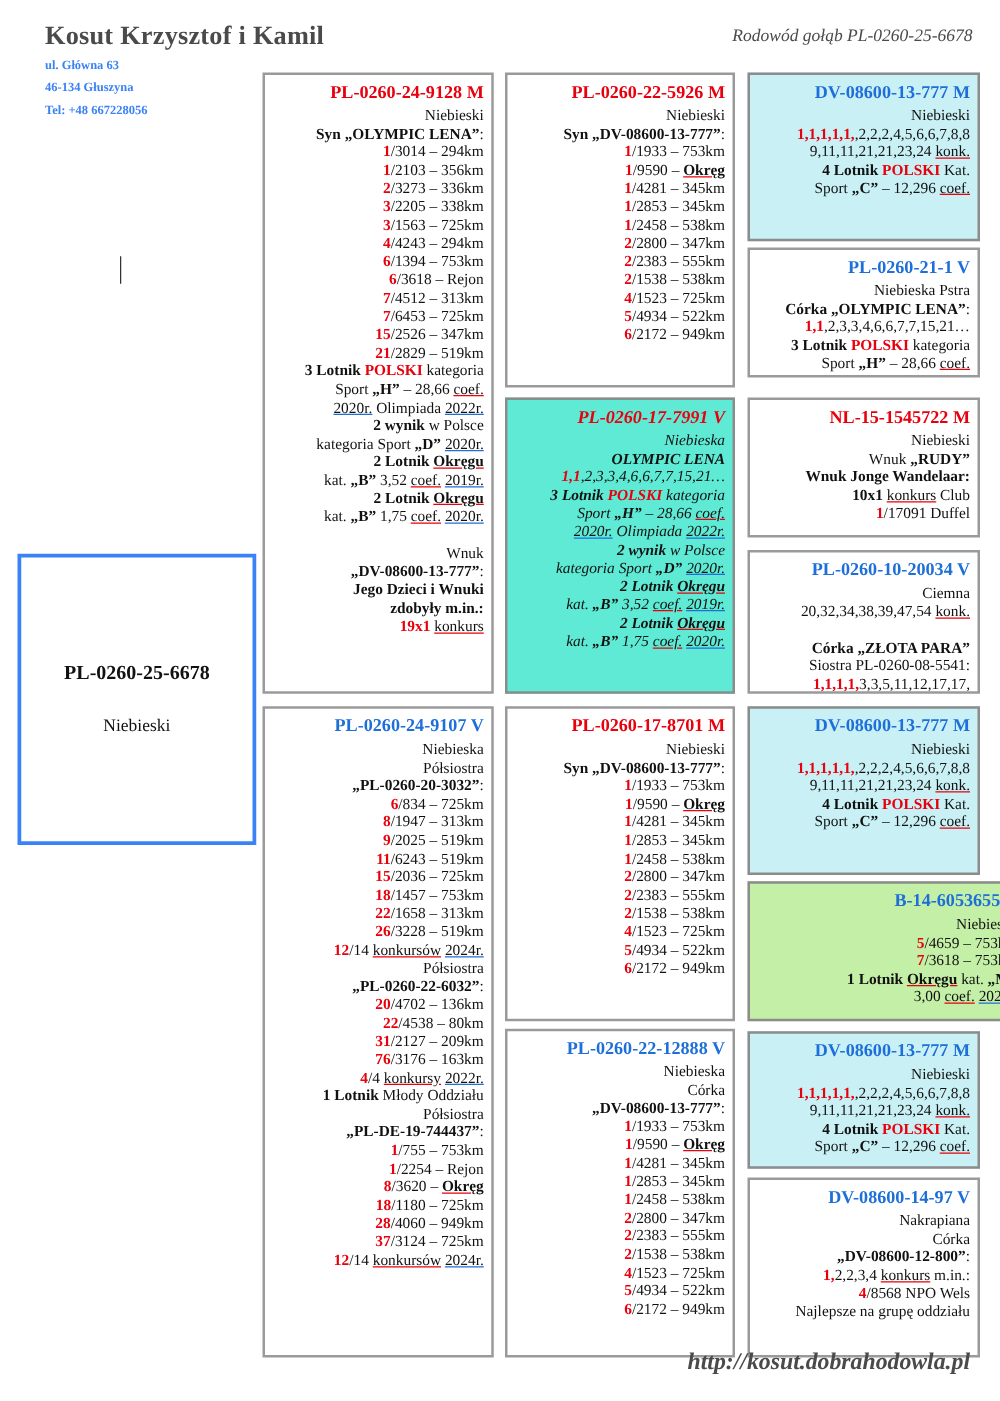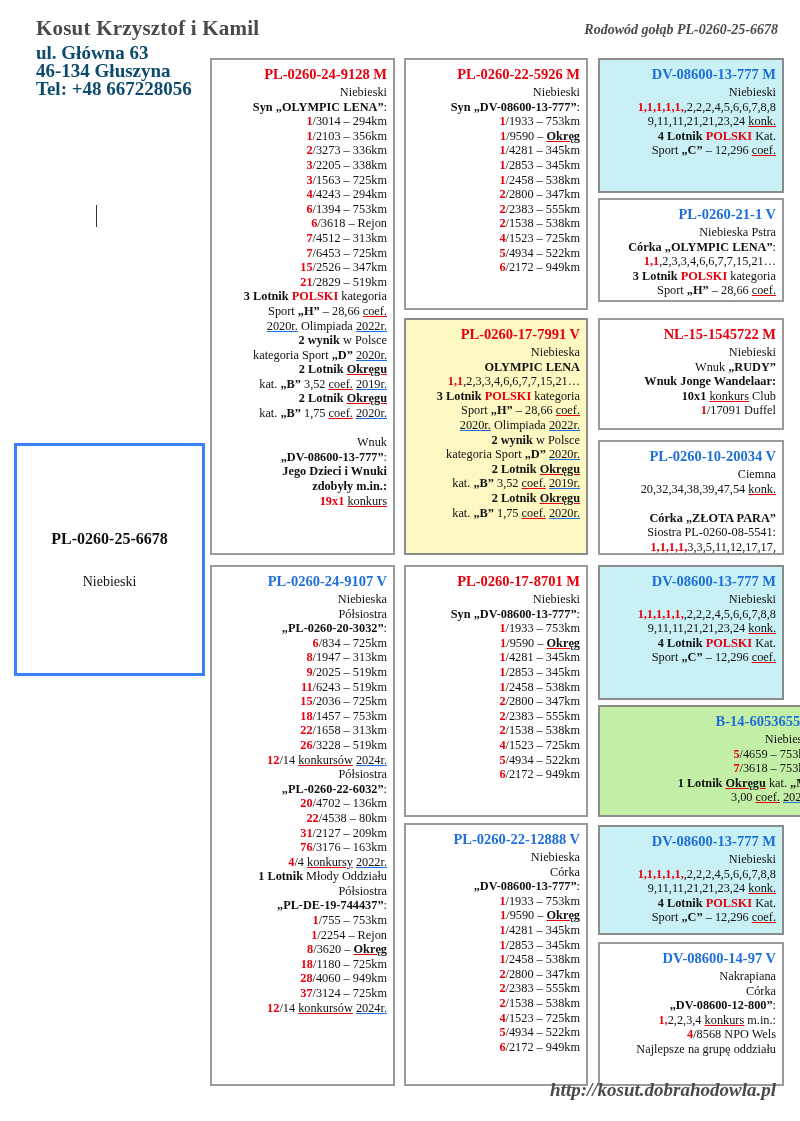--- a/index.html
+++ b/index.html
@@ -15,25 +15,25 @@
 
   
   .hdr-name{
     position:absolute;left:36px;top:16px;
     font-family:"Liberation Serif", serif;
     font-weight:bold;font-size:21px;color:#4a4a4a;
     letter-spacing:0.2px;
   }
   .hdr-addr{
     position:absolute;left:36px;top:44px;
-    font-weight:bold;font-size:19px;color:#0c4a6e;line-height:18px;
+    font-weight:bold;font-size:10px;color:#3b82f6;line-height:18px;
   }
   .hdr-right{
     position:absolute;right:22px;top:22px;
-    font-style:italic;font-weight:bold;font-size:14px;color:#4a4a4a;
+    font-style:italic;font-weight:normal;font-size:14px;color:#4a4a4a;
   }
 
   
   .tick{
     position:absolute;left:96px;top:205px;width:1px;height:22px;background:#333;
   }
 
   
   .subject-box{
     position:absolute;left:14px;top:443px;width:185px;height:227px;
@@ -48,21 +48,21 @@
     position:absolute;
     border:2px solid #9a9a9a;
     background:#fff;
     box-sizing:border-box;
     padding:6px 6px 5px 6px;
     text-align:right;
     font-size:12.3px;
     line-height:14.6px;
     overflow:hidden;
   }
-  .card.yellow{background:#fef9c3;border-color:#8c8c8c;}
+  .card.yellow{background:#5eead4;border-color:#8c8c8c;font-style:italic;}
   .card.cyan{background:#c8f0f5;border-color:#8c8c8c;}
   .card.green{background:#c4efa6;border-color:#8c8c8c;}
   .card .title{
     font-weight:bold;font-size:14.5px;margin-bottom:2px;line-height:17px;
   }
   .t-red{color:#e8000d;}
   .t-blue{color:#1e6fd9;}
   .b{font-weight:bold;}
   .r{color:#e8000d;font-weight:bold;}
   .line{white-space:nowrap;}

